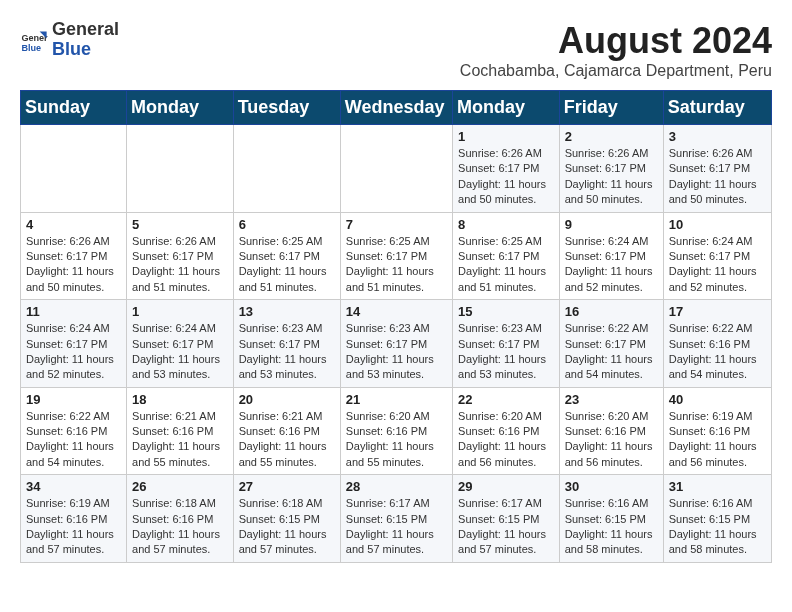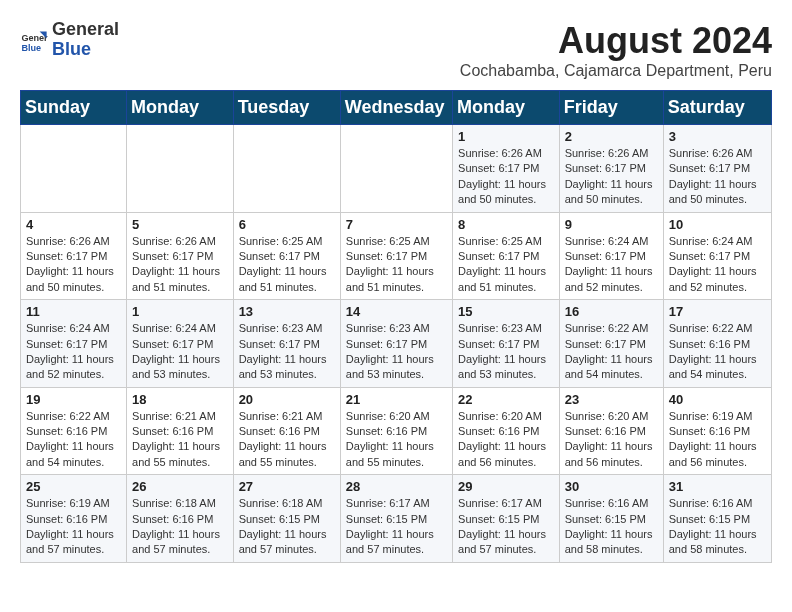--- a/index.html
+++ b/index.html
@@ -276,21 +276,21 @@
         </td>
         <td>
           <span class="day-number">40</span>
           <div class="day-info" style="white-space: pre-line;">Sunrise: 6:19 AM
 Sunset: 6:16 PM
 Daylight: 11 hours and 56 minutes.</div>
         </td>
       </tr>
       <tr>
         <td>
-          <span class="day-number">25</span>
+          <span class="day-number">34</span>
           <div class="day-info" style="white-space: pre-line;">Sunrise: 6:19 AM
 Sunset: 6:16 PM
 Daylight: 11 hours and 57 minutes.</div>
         </td>
         <td>
           <span class="day-number">26</span>
           <div class="day-info" style="white-space: pre-line;">Sunrise: 6:18 AM
 Sunset: 6:16 PM
 Daylight: 11 hours and 57 minutes.</div>
         </td>

